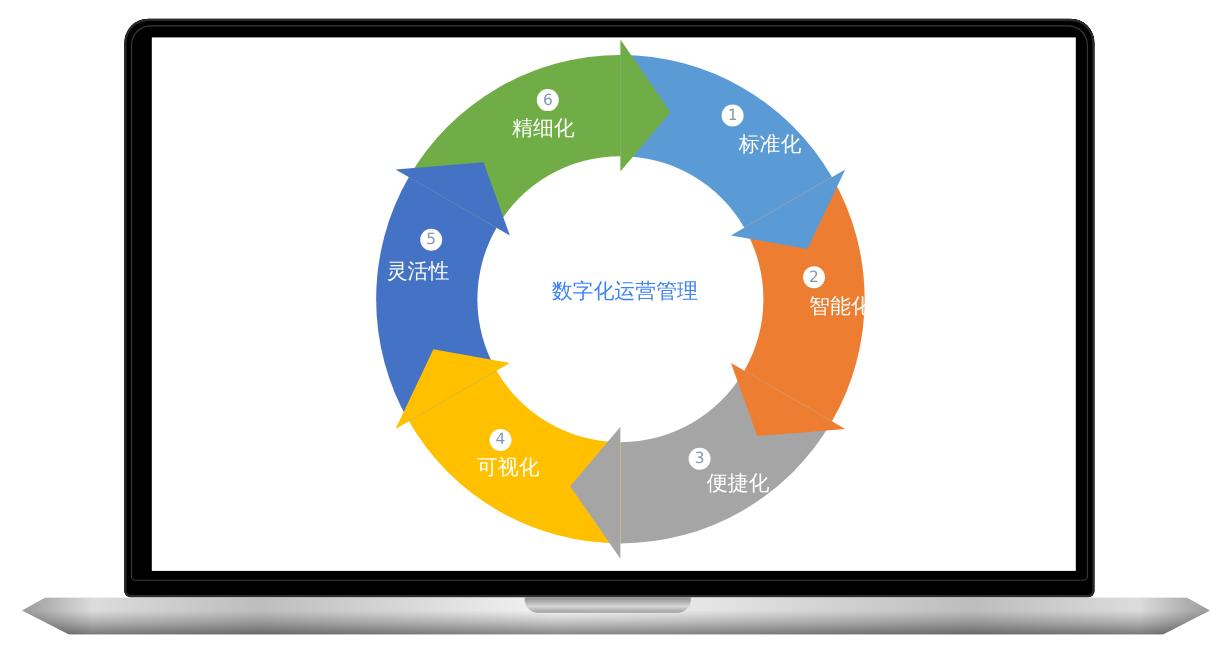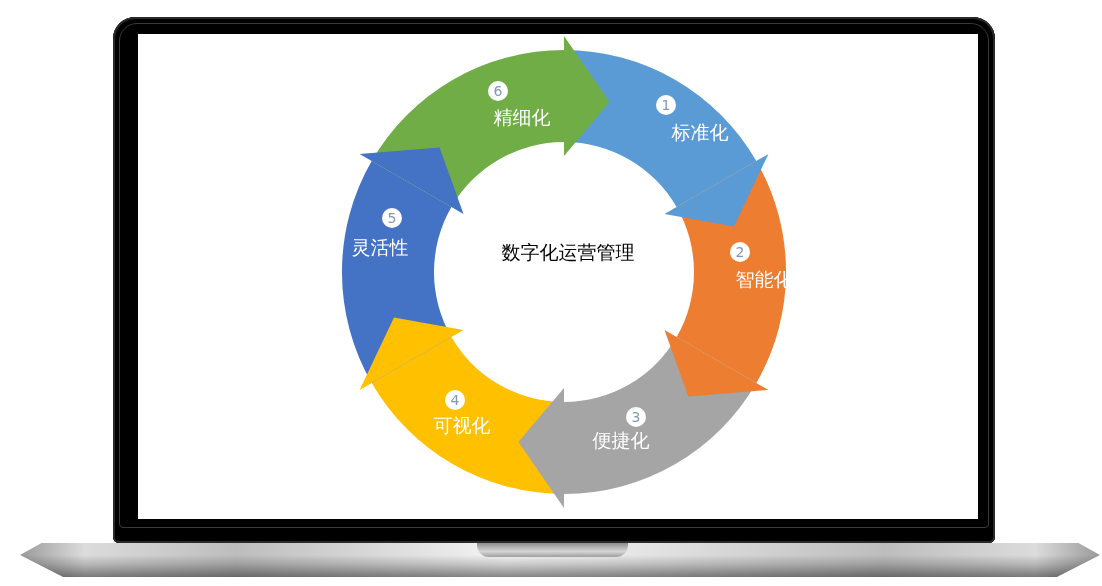--- a/index.html
+++ b/index.html
@@ -41,22 +41,22 @@
     position: absolute; transform: translate(-50%, -50%);
     color: #ffffff; font-size: 19px; white-space: nowrap; line-height: 1;
   }
   .badge {
     position: absolute; transform: translate(-50%, -50%);
     width: 20px; height: 20px; border-radius: 50%;
     background: #ffffff; color: #8497b0;
     font-size: 14px; line-height: 20px; text-align: center;
   }
   .center-title {
-    position: absolute; left: 568px; top: 253px; transform: translate(-50%, -50%);
-    color: #000000; font-size: 19px; white-space: nowrap;
+    position: absolute; left: 568px; top: 265px; transform: translate(-50%, -50%);
+    color: #3b82f6; font-size: 19px; white-space: nowrap;
   }
 </style>
 </head>
 <body>
 
 <div class="bezel"></div>
 <div class="bezel-inner-line"></div>
 <div class="screen"></div>
 <div class="base"></div>
 <div class="base-shade"></div>
@@ -79,24 +79,24 @@
   <path fill="#70AD47" d="M564,36 L609.6,102 L564,156 Z"></path>
 </svg>
 
 <div class="badge" style="left:666px;top:105px">1</div>
 <div class="label" style="left:700px;top:132px">标准化</div>
 
 <div class="badge" style="left:740px;top:252px">2</div>
 <div class="label" style="left:764px;top:279px">智能化</div>
 
 <div class="badge" style="left:636px;top:417px">3</div>
-<div class="label" style="left:621px;top:440px">便捷化</div>
+<div class="label" style="left:671px;top:440px">便捷化</div>
 
 <div class="badge" style="left:455px;top:400px">4</div>
 <div class="label" style="left:462px;top:425px">可视化</div>
 
 <div class="badge" style="left:392px;top:218px">5</div>
 <div class="label" style="left:380px;top:247px">灵活性</div>
 
 <div class="badge" style="left:498px;top:91px">6</div>
-<div class="label" style="left:522px;top:117px">精细化</div>
+<div class="label" style="left:494px;top:117px">精细化</div>
 
 <div class="center-title">数字化运营管理</div>
 
 </body></html>

